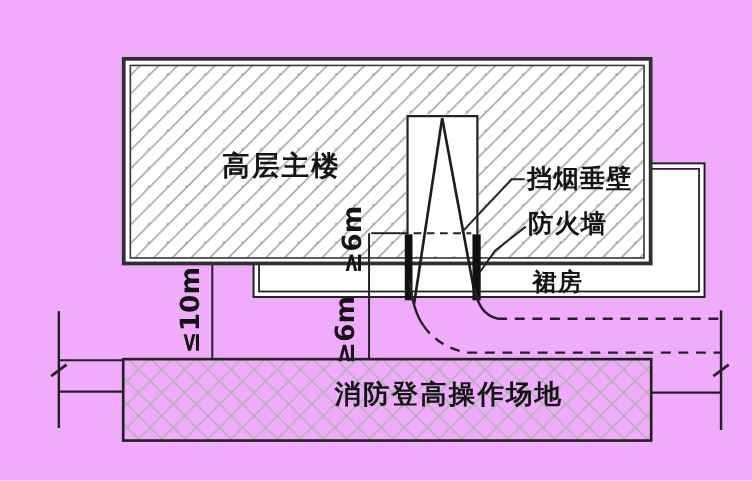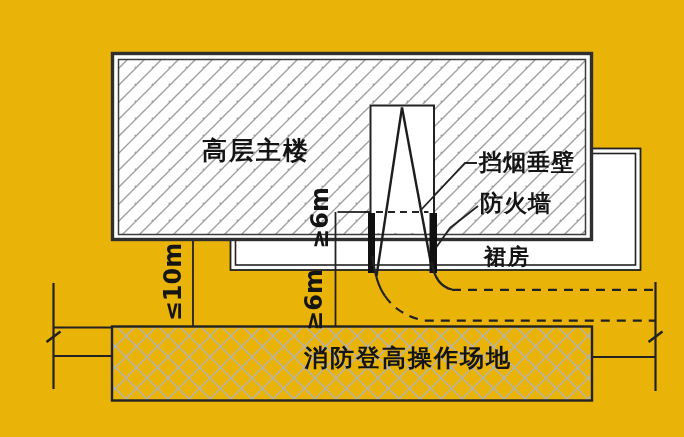--- a/index.html
+++ b/index.html
@@ -1,17 +1,17 @@
 <!DOCTYPE html>
 <html><head>
 <meta charset="utf-8">
 <style>
   html,body{margin:0;padding:0;background:#ffffff;}
   .stage{
-    width:684px;height:437px;position:relative;background:#eab308;
+    width:684px;height:437px;position:relative;background:#f0abfc;
     font-family:"DejaVu Sans","Liberation Sans",sans-serif;
     overflow:hidden;
   }
   svg text{
     font-family:"DejaVu Sans","Liberation Sans",sans-serif;
     font-weight:bold;
     fill:#141414;
   }
   .lbl-main{font-size:25px;letter-spacing:2px;}
   .lbl-callout{font-size:23px;letter-spacing:1px;}

